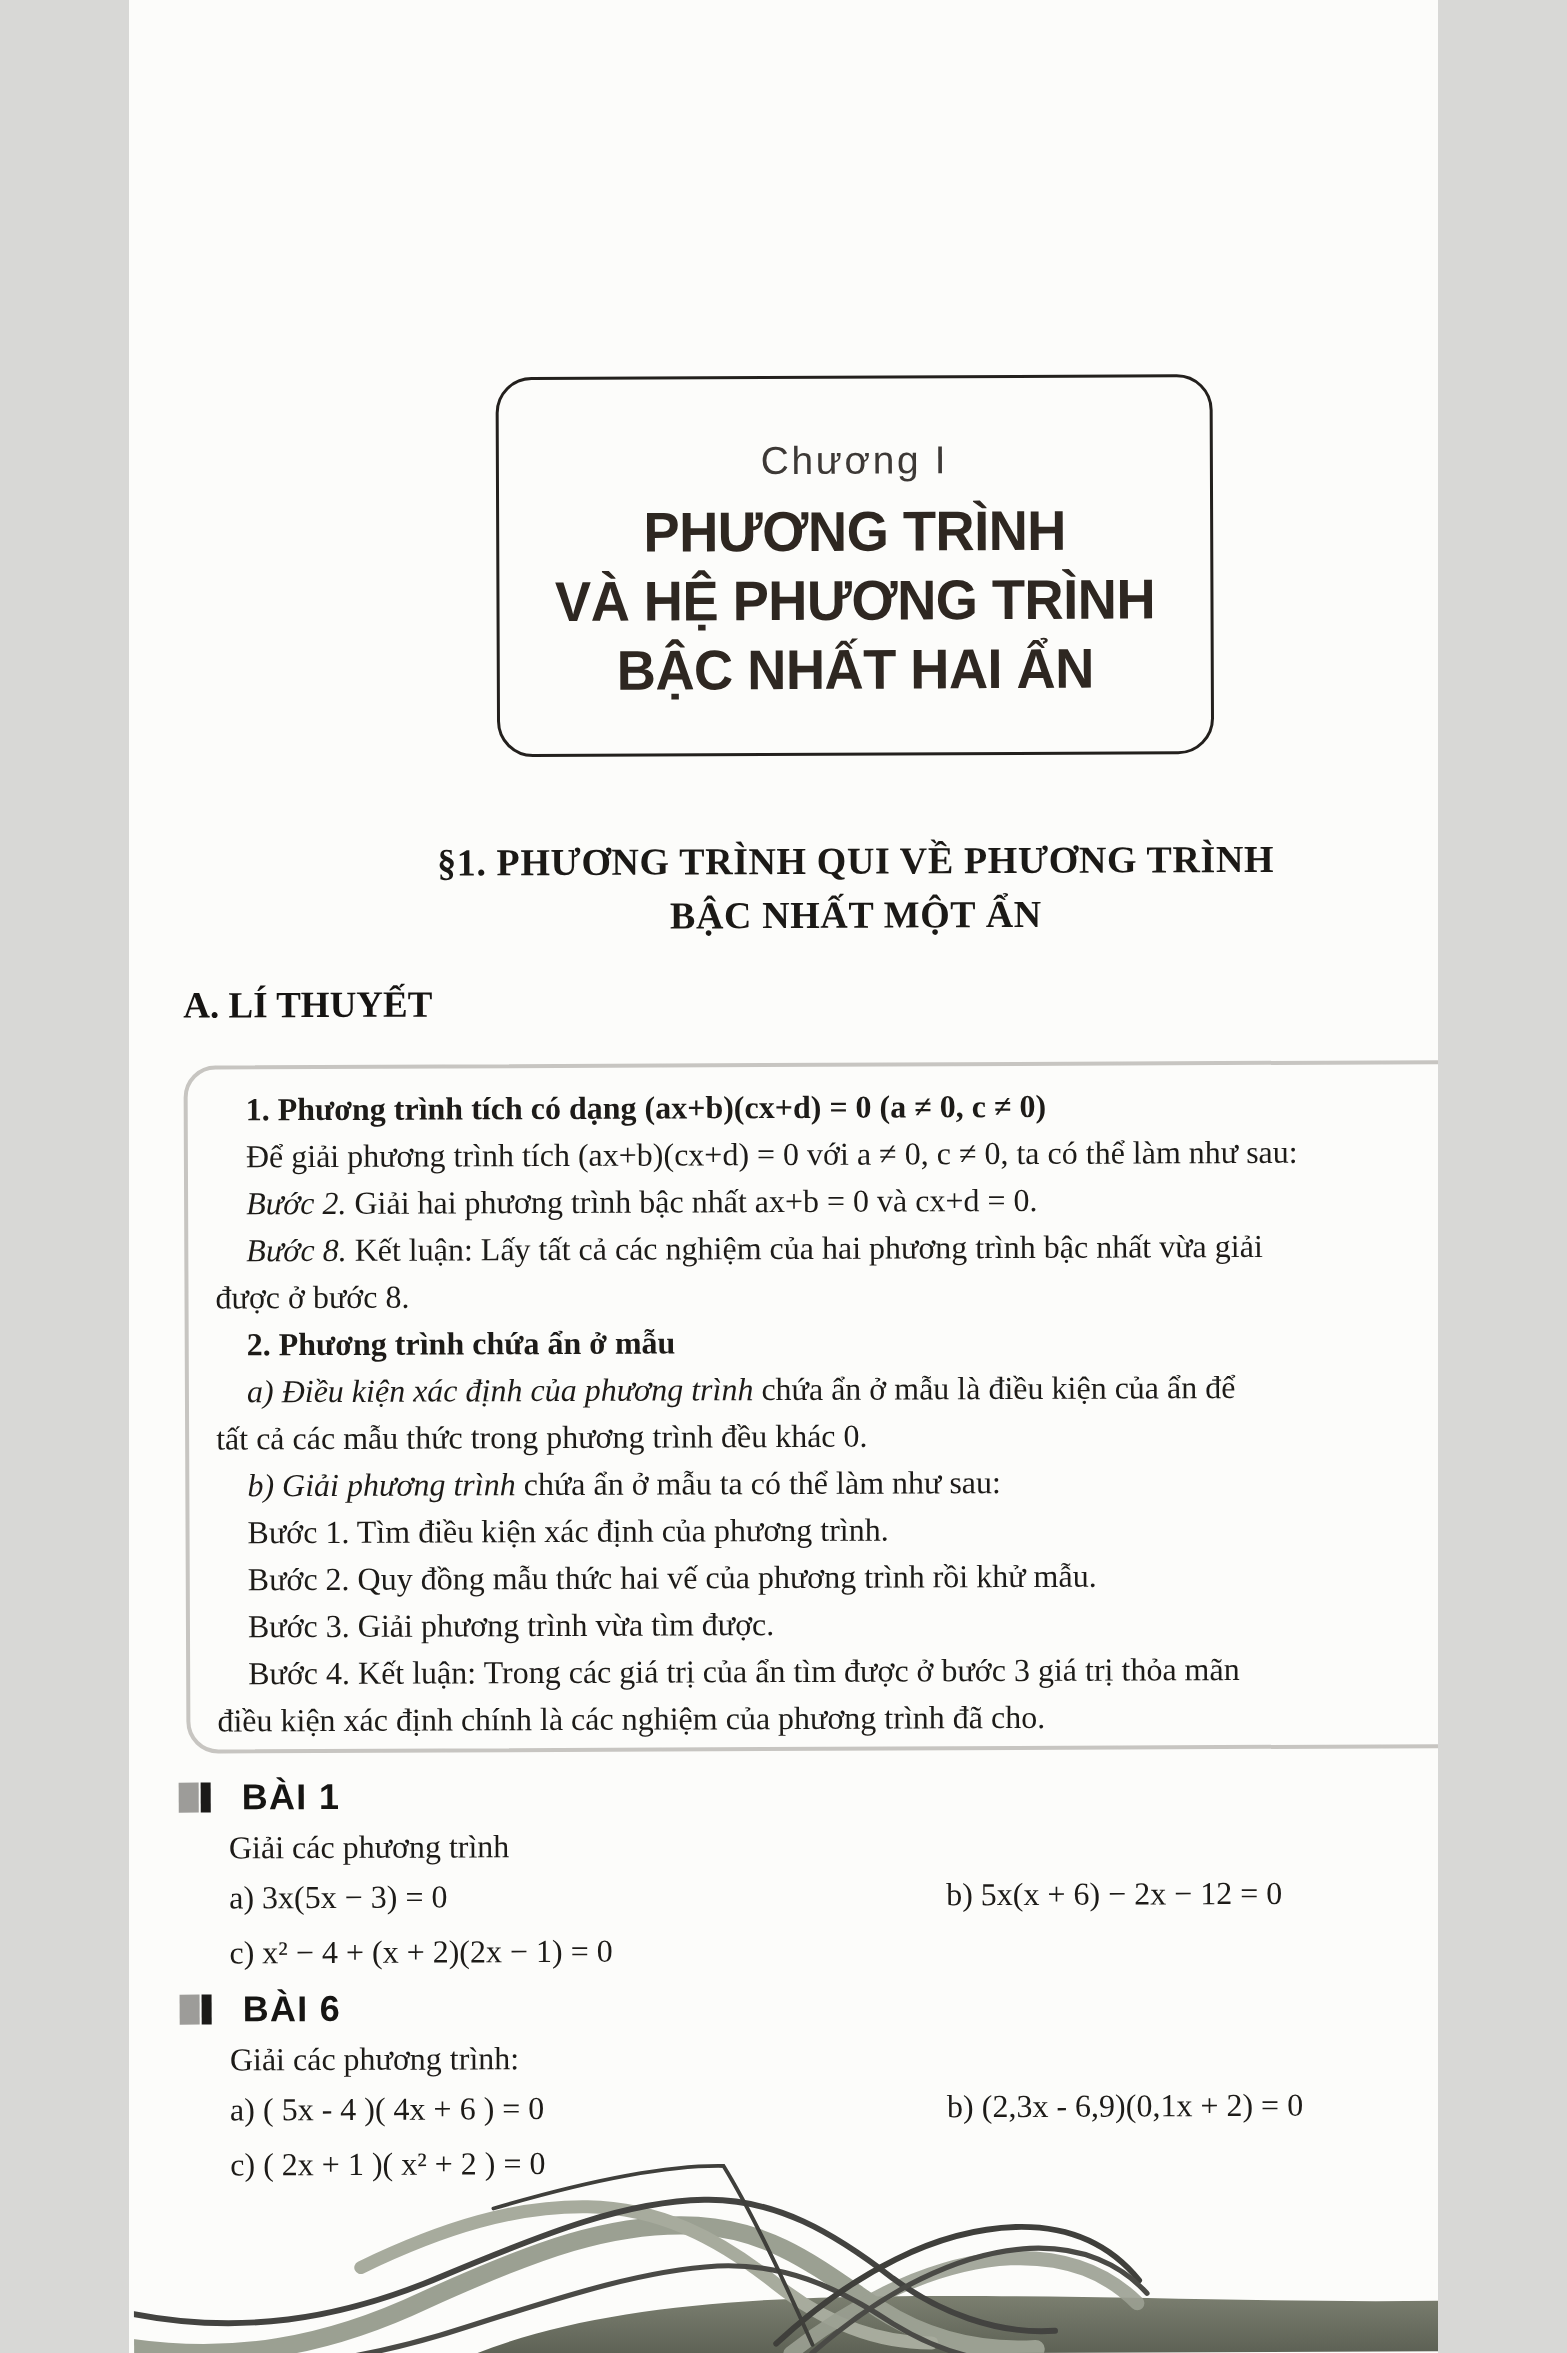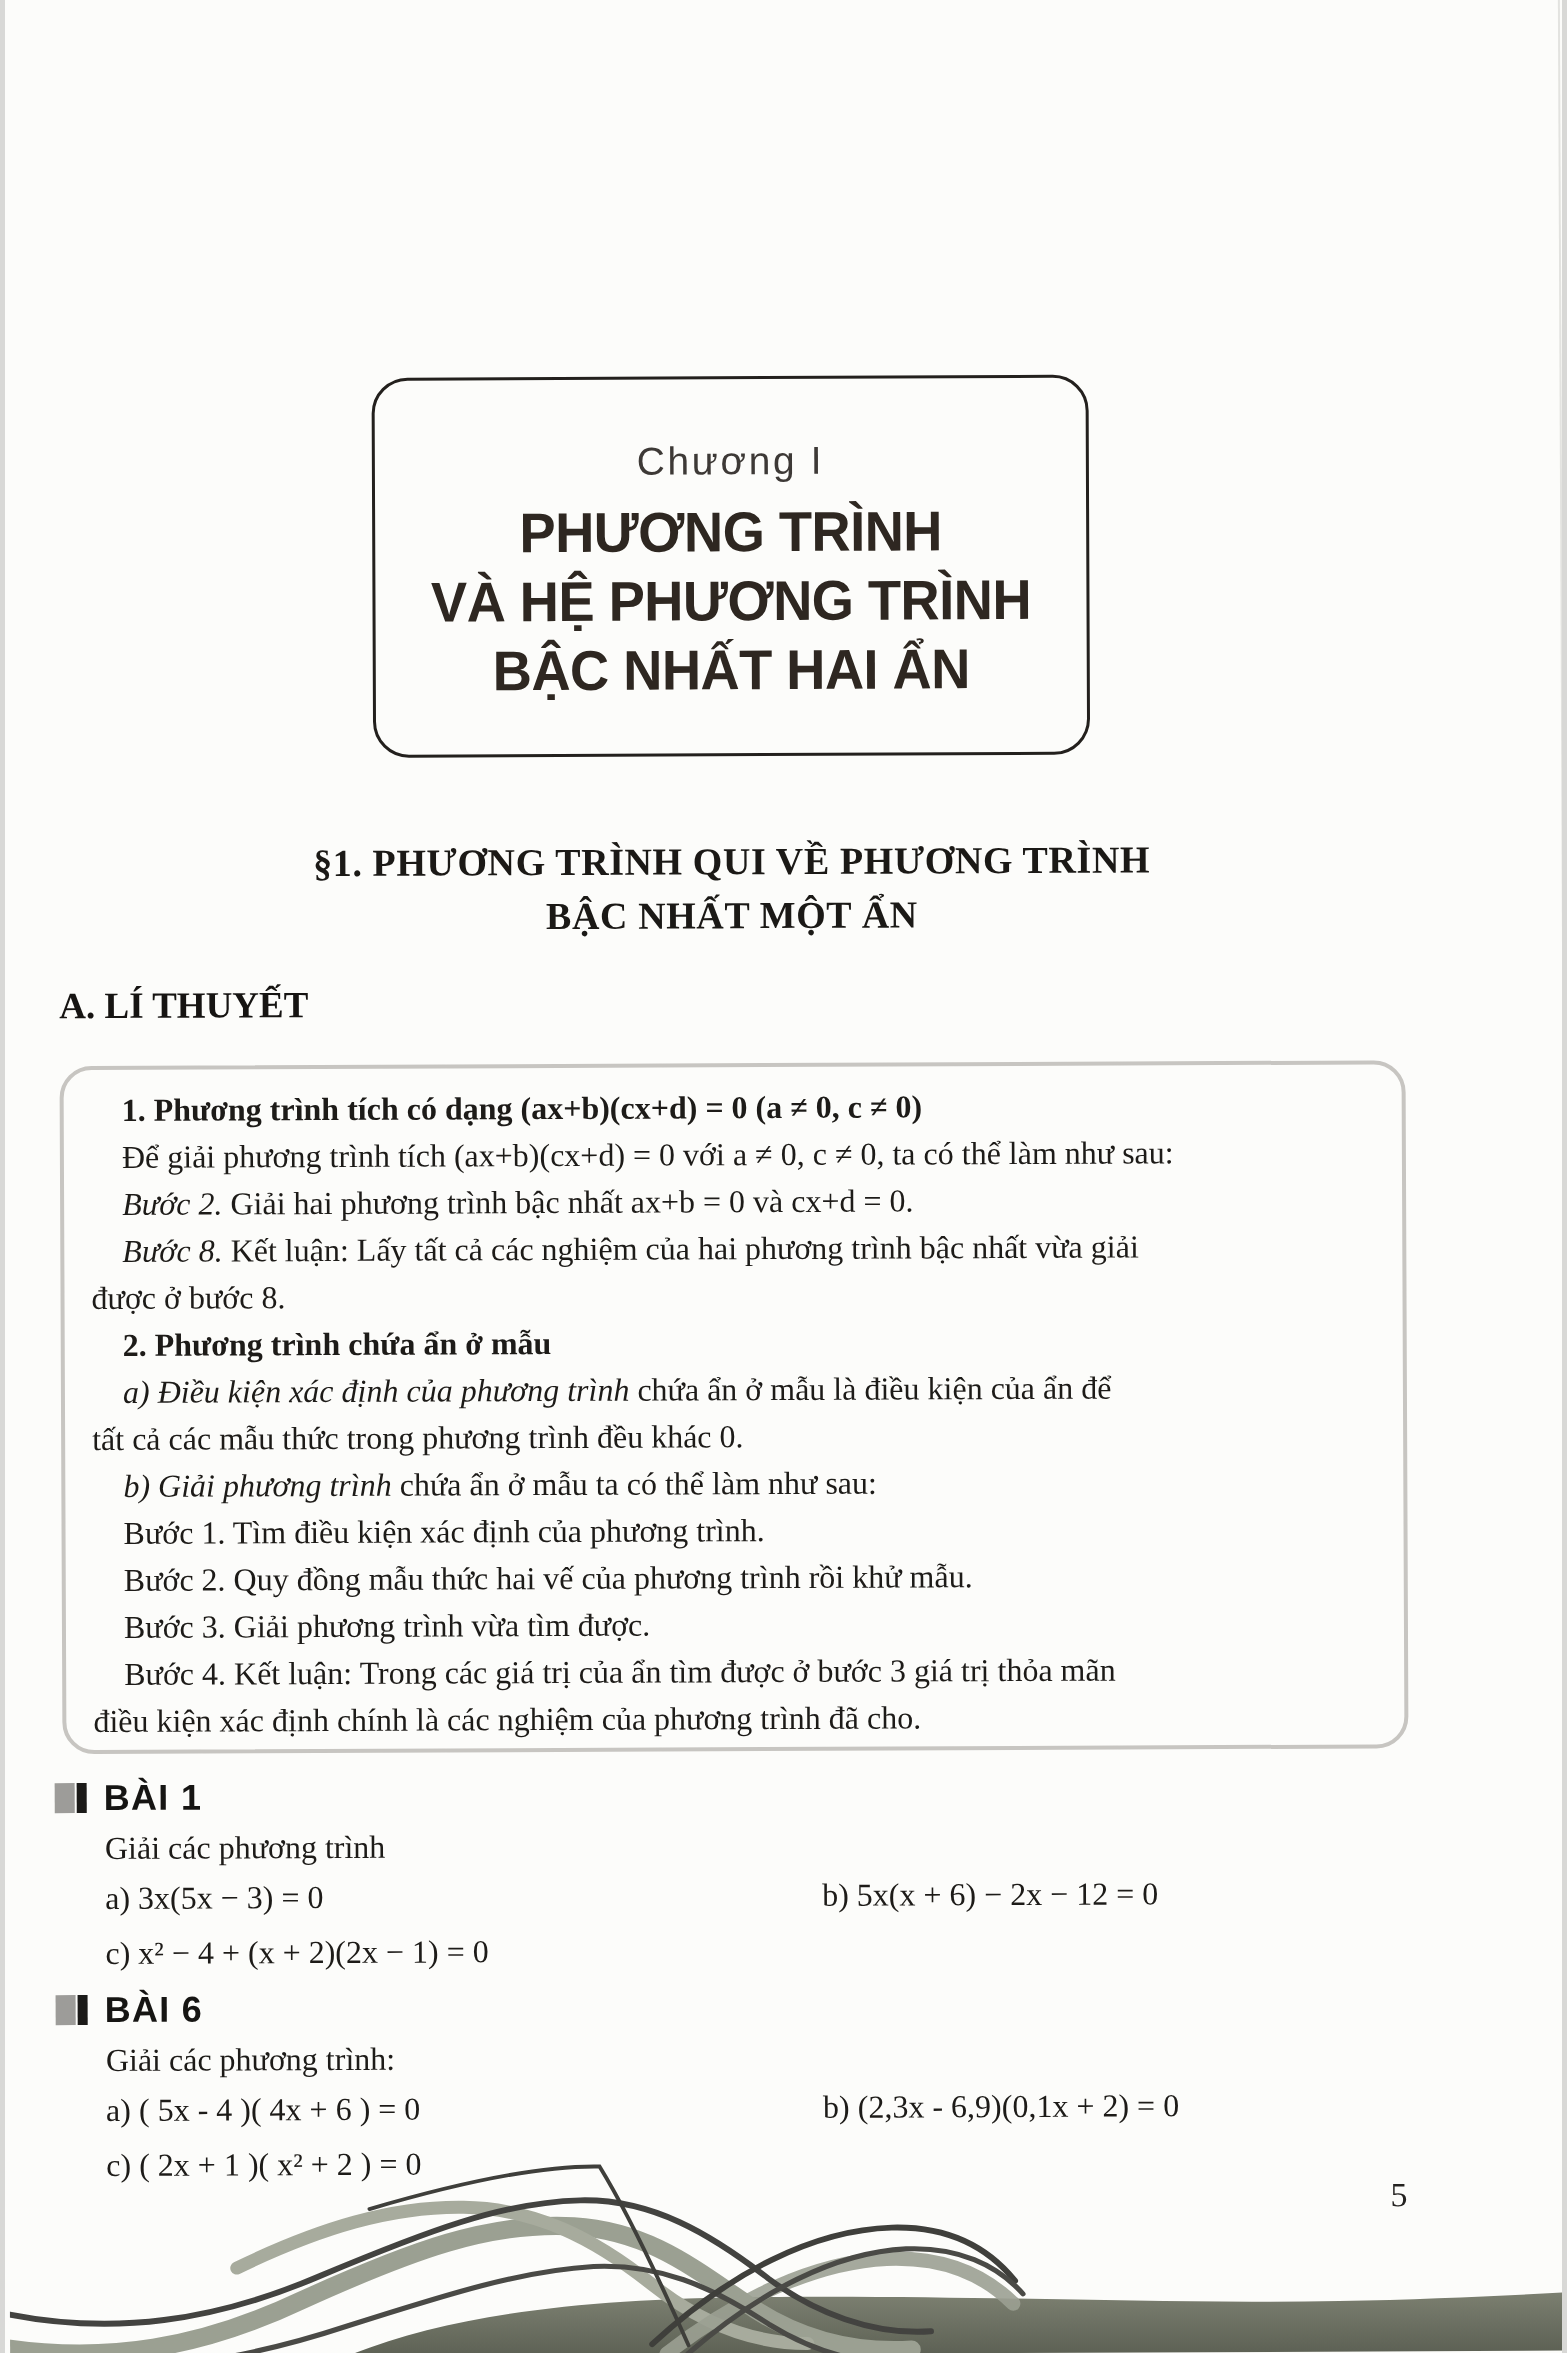--- a/index.html
+++ b/index.html
@@ -1,18 +1,18 @@
 <!DOCTYPE html>
 <html style="font-size:10.4px"><head>
 <meta charset="utf-8">
 <style>
   * { margin:0; padding:0; box-sizing:border-box; }
   html,body { background:#d8d8d6; }
   .page {
-    position:relative; width:1557px; height:2354px; margin:0 auto;
+    position:relative; width:1309px; height:2354px; margin:0 auto;
     background:#fcfcfa; overflow:hidden;
     font-family:"Liberation Serif","DejaVu Serif",serif; color:#1d1b18;
   }
   .tilt { position:absolute; inset:0; transform:rotate(-0.25deg); transform-origin:50% 50%; }
 
   
   .chapter-box {
     position:absolute; left:370px; top:376px; width:717px; height:380px;
     border:3.9px solid #23201d; border-radius:36px; text-align:center;
     font-family:"Liberation Sans","DejaVu Sans",sans-serif;
@@ -44,21 +44,21 @@
   .tline .i { font-style:italic; }
 
   
   .exercise { position:absolute; left:55px; width:1346px; }
   .exercise.ex1 { top:1776px; }
   .exercise.ex2 { top:1988px; }
   .ex-label-row { display:flex; align-items:center; height:38px; }
   .bullet-gray  { width:19.5px; height:30.5px; background:#9d9c99; margin-left:-7.8px; }
   .bullet-black { width:9.7px; height:30.5px; background:#1b1a18; margin-left:2.6px; }
   .ex-label {
-    margin-left:17px; font-family:"Liberation Sans","DejaVu Sans",sans-serif;
+    margin-left:31px; font-family:"Liberation Sans","DejaVu Sans",sans-serif;
     font-weight:bold; font-size:36px; letter-spacing:1.3px; color:#161513;
   }
   .ex-intro { margin-top:13px; margin-left:42px; font-size:32px; }
   .ex-grid {
     margin-top:10.4px; margin-left:42px; display:grid;
     grid-template-columns:717px auto; row-gap:11.7px; font-size:32px;
   }
   .ex-item { line-height:43px; white-space:nowrap; }
 
   .page-number { position:absolute; left:1381px; top:2179px; font-size:34px; color:#242220; }

